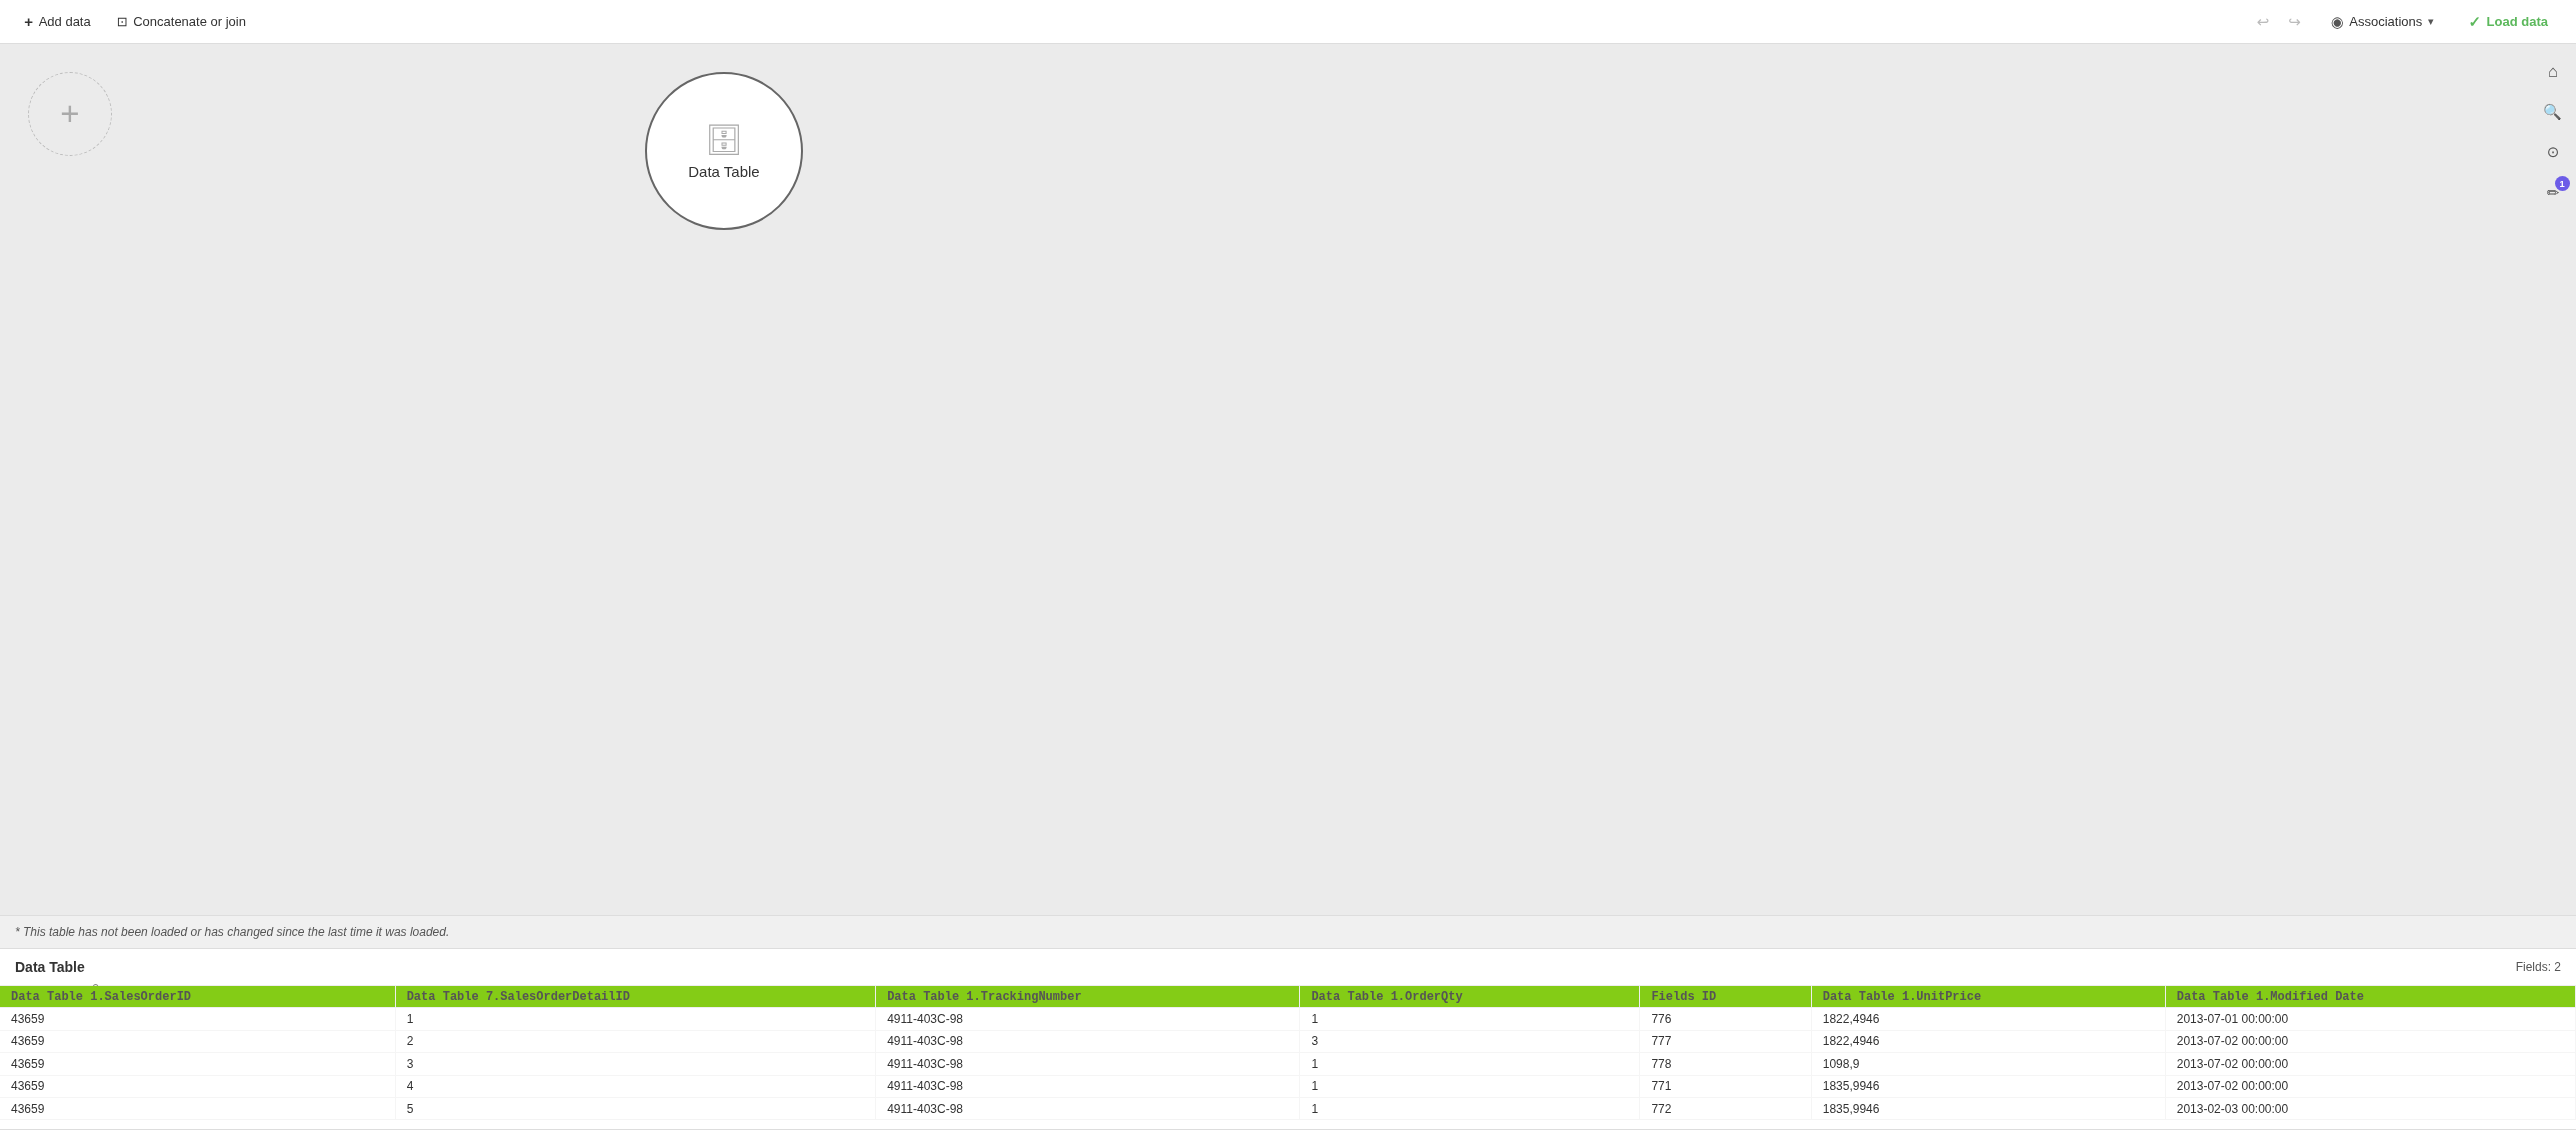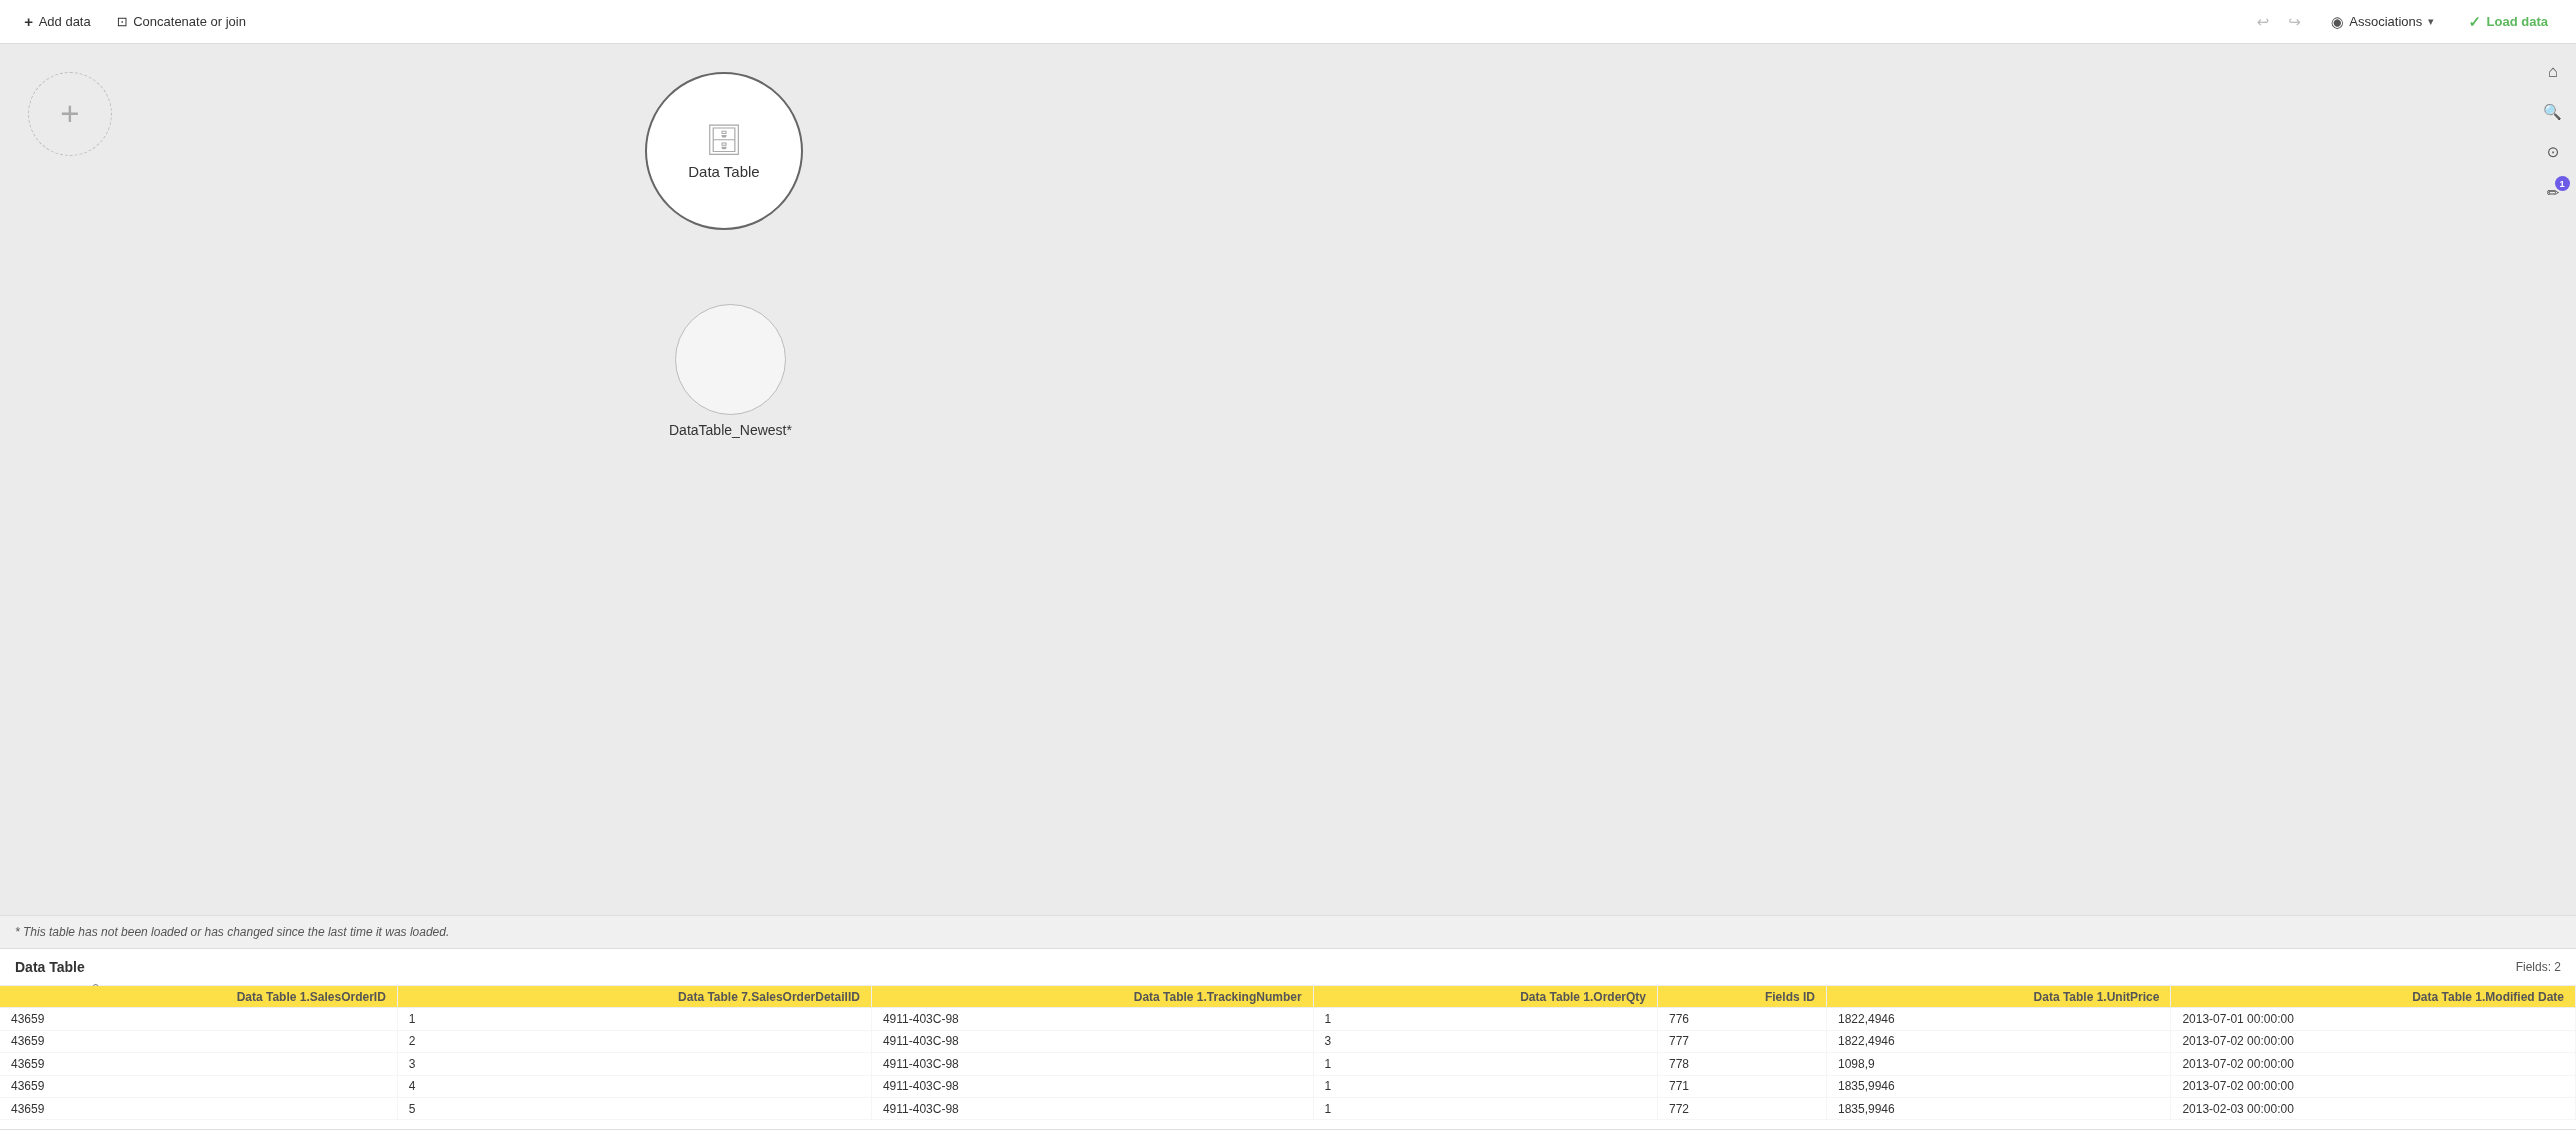--- a/index.html
+++ b/index.html
@@ -223,28 +223,29 @@
     .preview-table-container {
       overflow-x: auto;
       flex: 1;
     }
     .preview-table {
       width: 100%;
       border-collapse: collapse;
       font-size: 12px;
     }
     .preview-table th {
-      text-align: right;
+      text-align: left;
       padding: 3.7px 11px;
       color: #555;
       font-weight: 600;
       border-bottom: 0.9px solid #eee;
       border-right: 0.9px solid #eee;
       white-space: nowrap;
-      background: #fde047;
+      background: #84cc16;
+      font-family: Liberation Mono, monospace;
     }
     .preview-table td {
       padding: 3.7px 11px;
       border-bottom: 0.9px solid #f5f5f5;
       border-right: 0.9px solid #f5f5f5;
       white-space: nowrap;
       text-align: left;
     }
     .preview-table td.text-cell {
       text-align: left;
@@ -310,25 +311,20 @@
     <span>+</span>
   </div>
 
   <div class="data-node" style="left: 645px; top: 28px;">
     <div class="node-circle primary">
       <span style="font-size:30px;color:#aaa;margin-bottom:5.6px;">🗄</span>
       <span style="font-size:15px;color:#333;">Data Table</span>
     </div>
   </div>
 
-  <div class="data-node" style="left: 669px; top: 260px;">
-    <div class="node-circle secondary">
-    </div>
-    <span style="font-size:14px;color:#333;margin-top:7.4px;">DataTable_Newest*</span>
-  </div>
 
   <div class="right-sidebar">
     <button class="sidebar-icon-btn" title="Home">
       <span>⌂</span>
     </button>
     <button class="sidebar-icon-btn" title="Zoom in">
       <span style="font-size:15px;">🔍</span>
     </button>
     <button class="sidebar-icon-btn" title="Zoom to fit">
       <span style="font-size:15px;">⊙</span>

